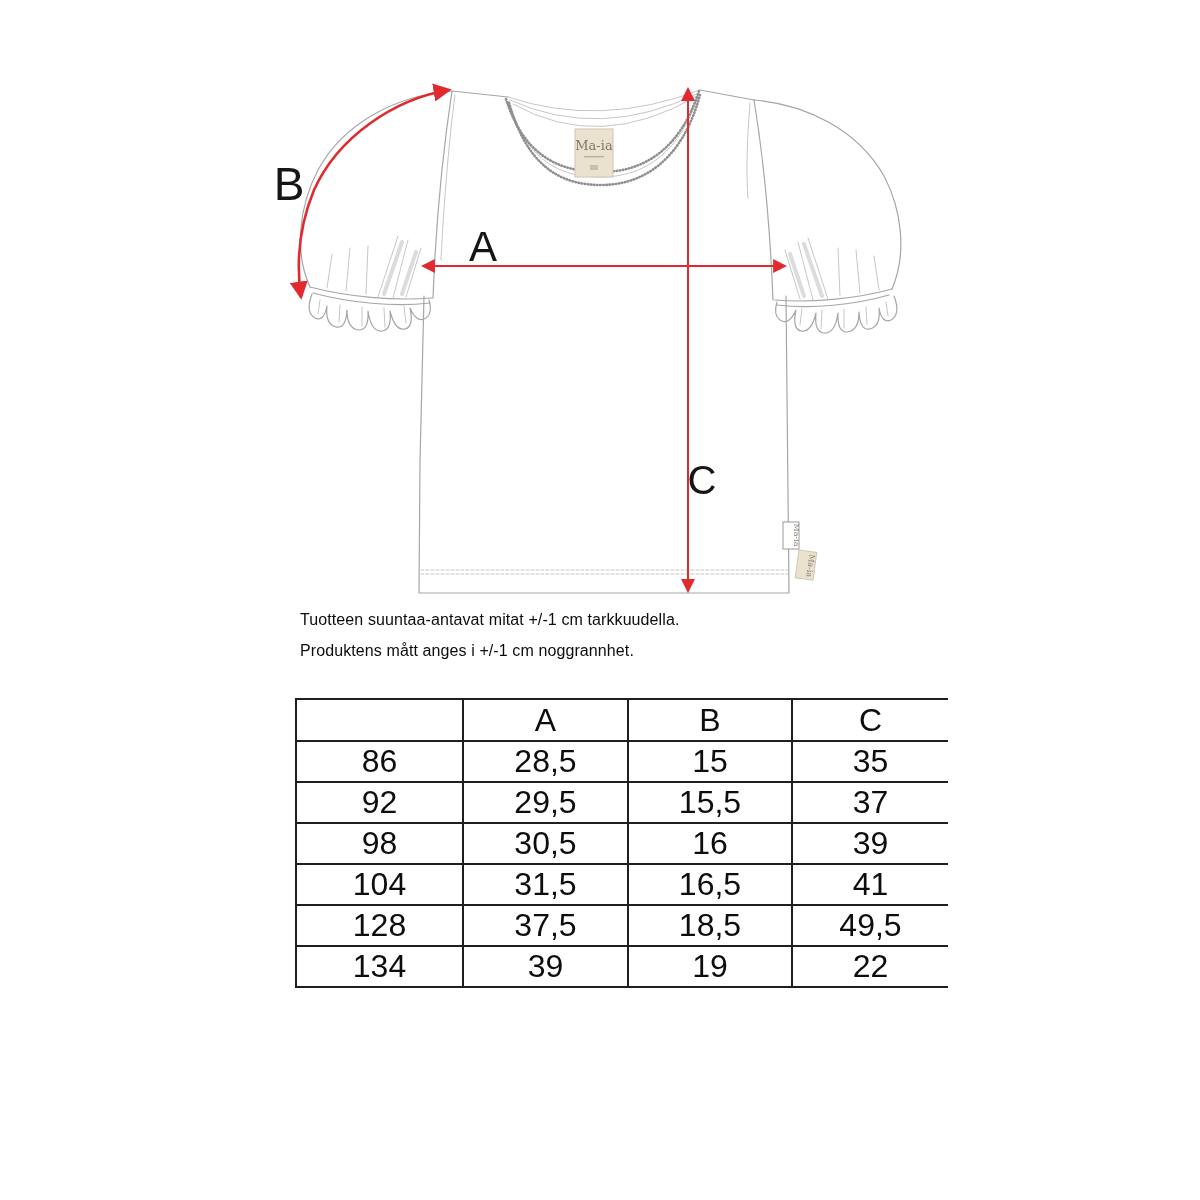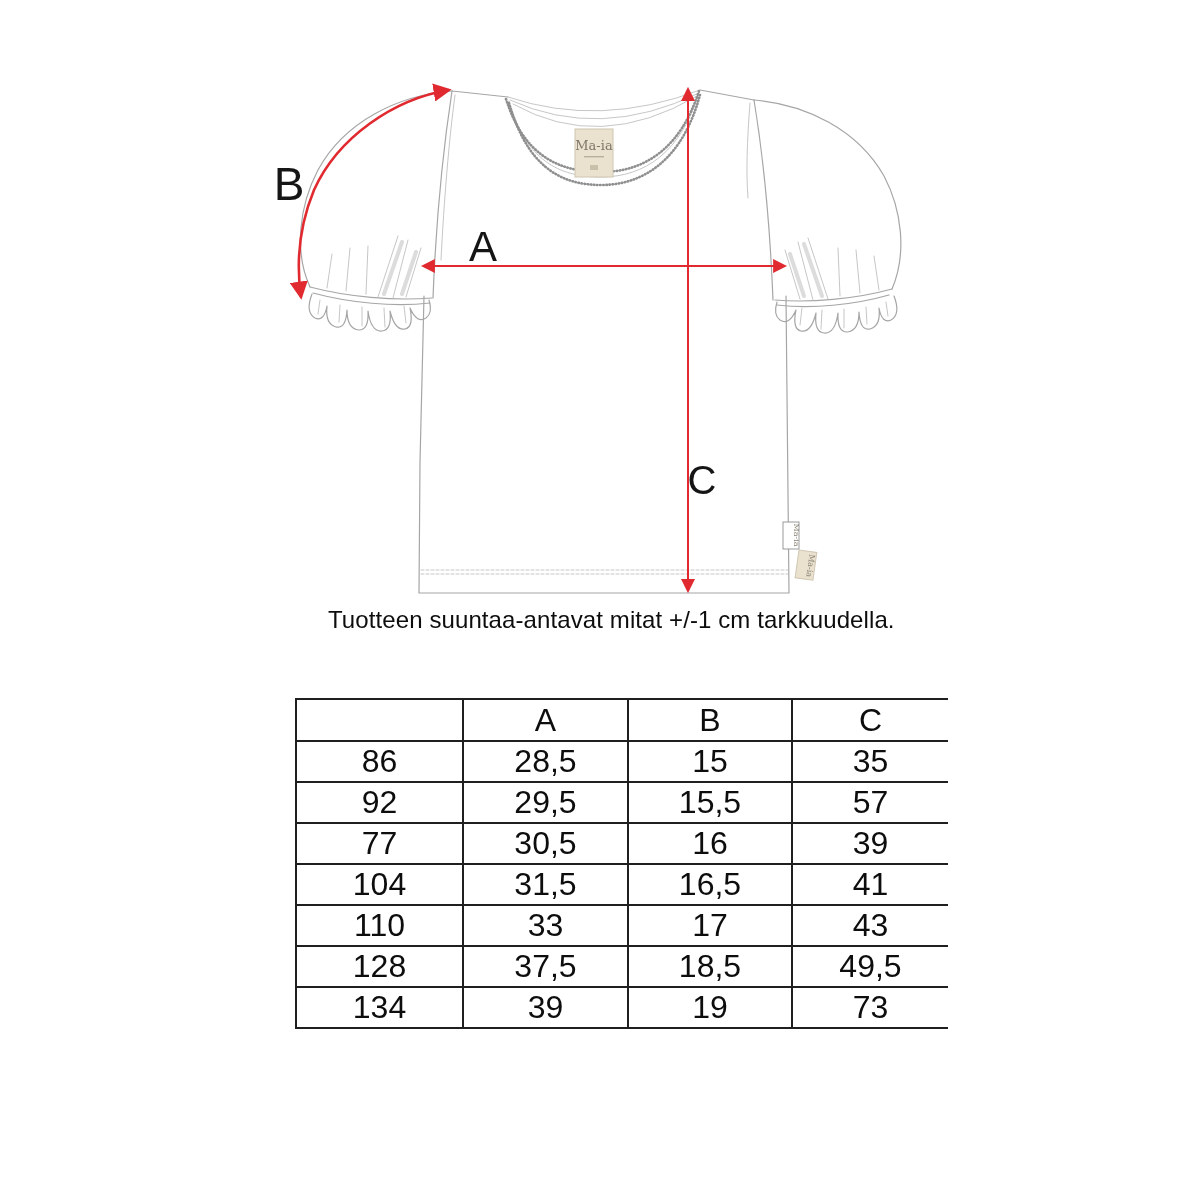--- a/index.html
+++ b/index.html
@@ -9,23 +9,22 @@
   }
   .diagram-svg{position:absolute;left:0;top:0;width:1200px;height:620px;}
   .sketch{fill:none;stroke:var(--sketch,#a6a6a6);stroke-width:1.2;stroke-linecap:round;stroke-linejoin:round;}
   .sketch-thin{fill:none;stroke:#bfbfbf;stroke-width:0.9;stroke-linecap:round;}
   .shade{fill:none;stroke:#dcdcdc;stroke-width:4;stroke-linecap:round;}
   .stitch{fill:none;stroke:var(--stitch,#8f8f8f);stroke-width:2.6;stroke-linecap:round;stroke-dasharray:0.5 2.6;}
   .arrow{fill:none;stroke:var(--arrow,#e02a30);stroke-width:2;}
   .arrow-b{stroke-width:2.6;}
   .measure-letter{fill:#151515;font-family:"Liberation Sans",sans-serif;}
   .notes{
-    position:absolute;left:300px;top:604px;font-size:24px;line-height:31px;color:#0d0d0d;
+    position:absolute;left:300px;top:604px;font-size:16px;line-height:31px;color:#0d0d0d;
     letter-spacing:0.1px;
-    margin-left:28px;
   }
   .notes p{margin:0;}
   table.size-table{
     position:absolute;left:295px;top:698px;width:653px;border-collapse:collapse;
     table-layout:fixed;font-size:32px;color:#0d0d0d;
   }
   table.size-table th,table.size-table td{
     border:2px solid var(--tborder,#1f1f1f);text-align:center;vertical-align:middle;
     padding:0;font-weight:400;
   }
@@ -148,20 +147,21 @@
       <path class="arrow arrow-b" d="M301,297 C296,262 300,224 314,190 C338,137 394,99 449,90" marker-start="url(#ah)" marker-end="url(#ah)"></path>
     </g>
 
     <text class="measure-letter" x="483" y="261" text-anchor="middle" font-size="42">A</text>
     <text class="measure-letter" x="289" y="200" text-anchor="middle" font-size="46">B</text>
     <text class="measure-letter" x="702" y="494" text-anchor="middle" font-size="40">C</text>
   </svg>
 
   <div class="notes">
     <p>Tuotteen suuntaa-antavat mitat +/-1 cm tarkkuudella.</p>
+    <p>Produktens mått anges i +/-1 cm noggrannhet.</p>
   </div>
 
   <table class="size-table">
     <colgroup>
       <col style="width:167px">
         <col style="width:165px">
         <col style="width:164px">
         <col style="width:157px">
     </colgroup>
     <thead>
@@ -176,48 +176,42 @@
       <tr>
         <td>86</td>
         <td>28,5</td>
         <td>15</td>
         <td>35</td>
       </tr>
       <tr>
         <td>92</td>
         <td>29,5</td>
         <td>15,5</td>
-        <td>57</td>
-      </tr>
-      <tr>
-        <td>77</td>
+        <td>37</td>
+      </tr>
+      <tr>
+        <td>98</td>
         <td>30,5</td>
         <td>16</td>
         <td>39</td>
       </tr>
       <tr>
         <td>104</td>
         <td>31,5</td>
         <td>16,5</td>
         <td>41</td>
       </tr>
       <tr>
-        <td>110</td>
-        <td>33</td>
-        <td>17</td>
-        <td>43</td>
-      </tr>
-      <tr>
         <td>128</td>
         <td>37,5</td>
         <td>18,5</td>
         <td>49,5</td>
       </tr>
       <tr>
         <td>134</td>
         <td>39</td>
         <td>19</td>
-        <td>73</td>
+        <td>22</td>
       </tr>
     </tbody>
   </table>
 
 </div>
 
 </body></html>

